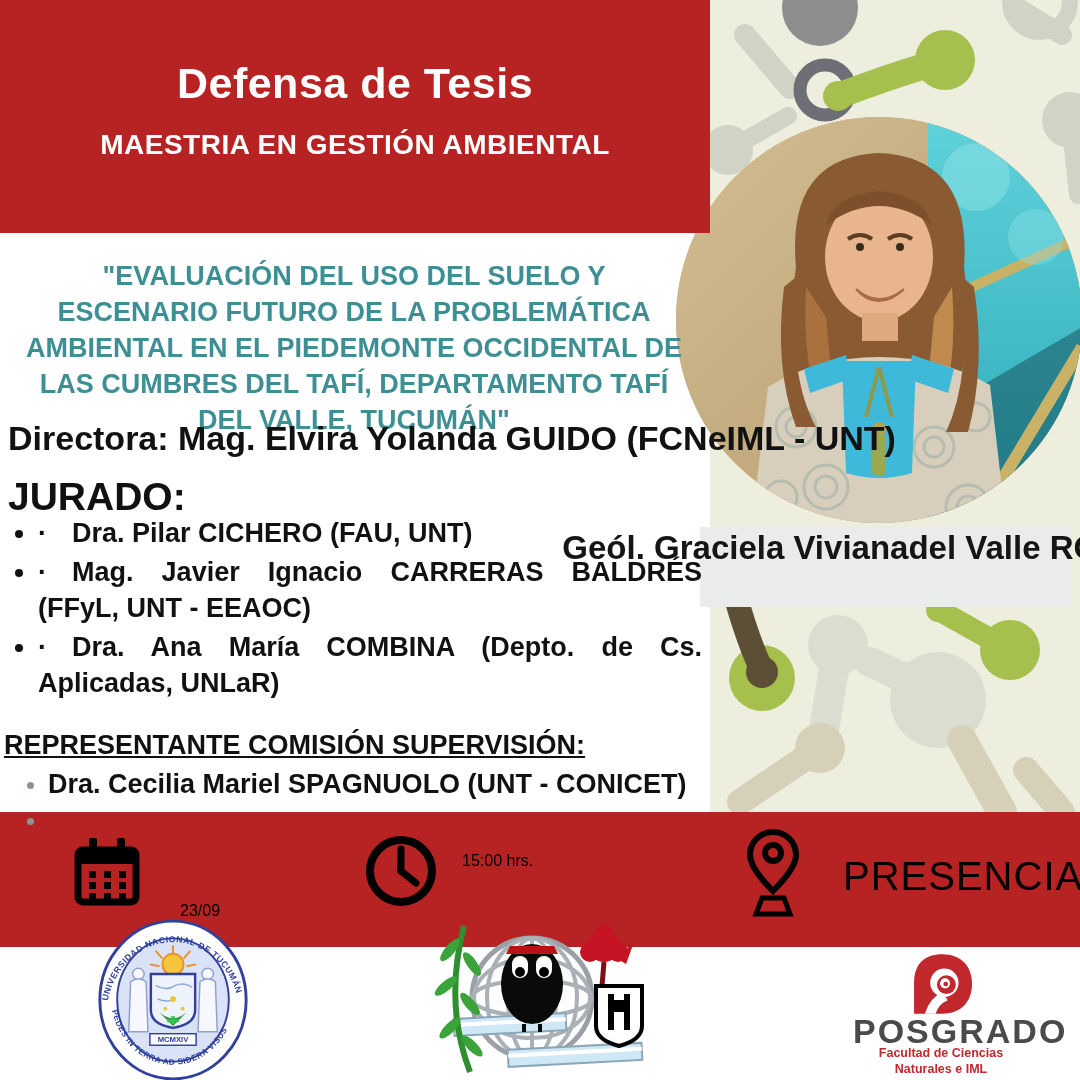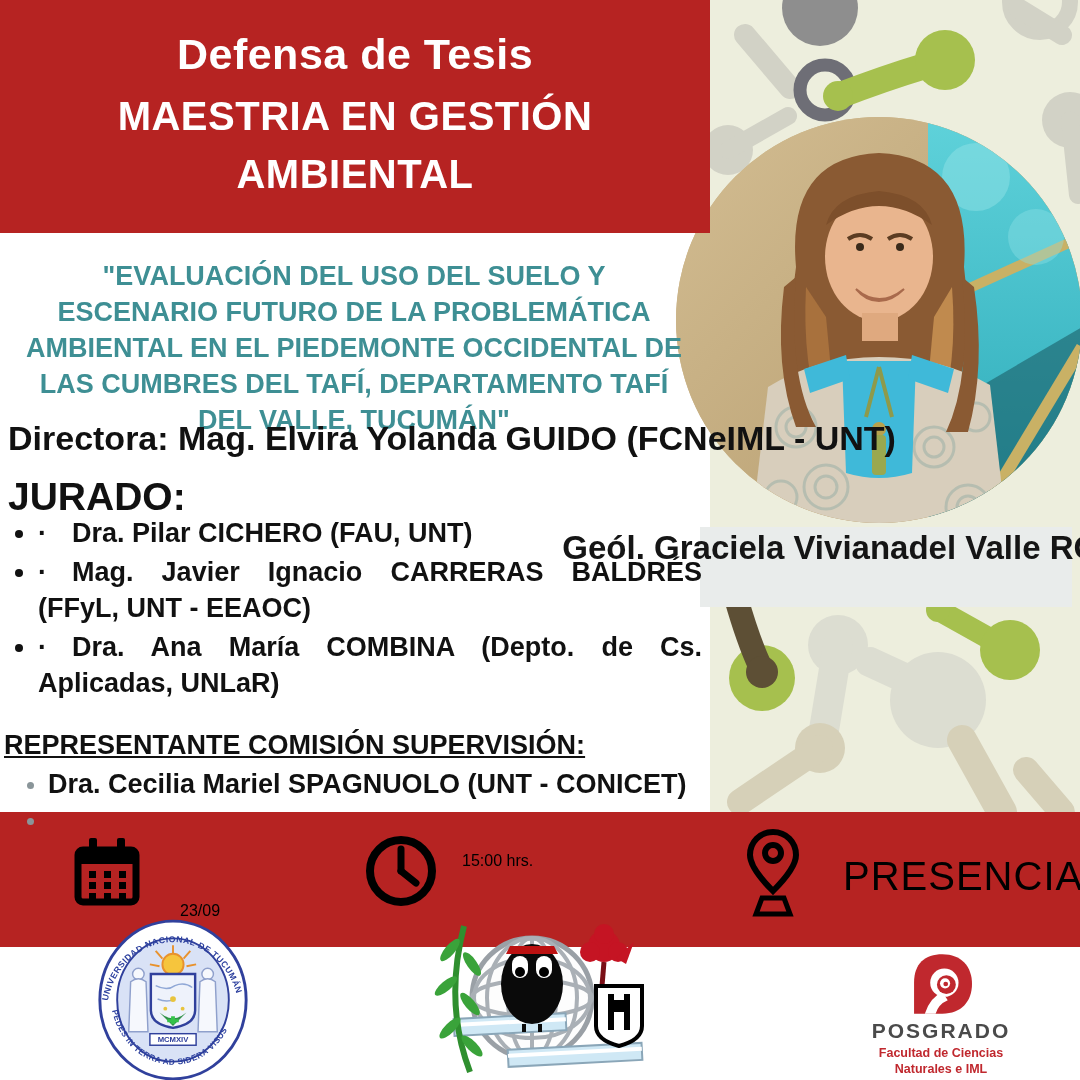--- a/index.html
+++ b/index.html
@@ -3,21 +3,21 @@
 <meta charset="utf-8">
 <style>
   html,body{margin:0;padding:0;background:#555;}
   .poster{position:relative;width:1080px;height:1080px;background:#ffffff;overflow:hidden;
           font-family:"Liberation Sans",sans-serif;}
 
   
   .banner-top{position:absolute;left:0;top:0;width:710px;height:233px;background:#b62322;z-index:4;
               display:flex;flex-direction:column;justify-content:center;align-items:center;}
   .banner-top .t1{color:#fff;font-size:43px;font-weight:bold;margin:0 0 8px 0;letter-spacing:.5px;}
-  .banner-top .t2{color:#fff;font-size:40px;font-weight:bold;text-align:center;width:560px;
+  .banner-top .t2{color:#fff;font-size:28px;font-weight:bold;text-align:center;width:560px;
                   line-height:58px;margin:0;letter-spacing:.5px;}
 
   
   .pattern-col{position:absolute;left:710px;top:0;width:370px;height:812px;background:#edeedd;z-index:0;}
   .pattern-col svg{position:absolute;left:0;top:0;}
 
   
   .white-base{position:absolute;left:0;top:233px;width:710px;height:579px;background:#ffffff;z-index:0;}
 
   
@@ -52,21 +52,21 @@
   .icon-cal{left:72px;top:836px;}
   .icon-clock{left:364px;top:834px;}
   .icon-pin{left:740px;top:828px;}
 
   
   .footer{position:absolute;left:0;top:947px;width:1080px;height:133px;background:#ffffff;z-index:5;}
   .unt-seal{position:absolute;left:96px;top:-29px;}
   .fcn-logo{position:absolute;left:402px;top:-27px;}
   .posgrado{position:absolute;left:853px;top:6px;width:176px;text-align:center;}
   .posgrado .glyph{display:block;margin:0 auto 2px auto;}
-  .posgrado .pg-name{font-size:21px;font-weight:bold;color:#4a4a4a;letter-spacing:2px;line-height:28px;}
+  .posgrado .pg-name{font-size:34px;font-weight:bold;color:#4a4a4a;letter-spacing:2px;line-height:28px;}
   .posgrado .pg-l1{font-size:12.5px;font-weight:bold;color:#c0282e;line-height:16px;}
   .posgrado .pg-l2{font-size:13px;font-weight:bold;color:#4a4a4a;line-height:16px;}
 </style>
 </head>
 <body>
 
 <div class="poster">
 
   <div class="pattern-col">
     <svg width="370" height="812" viewBox="0 0 370 812">

